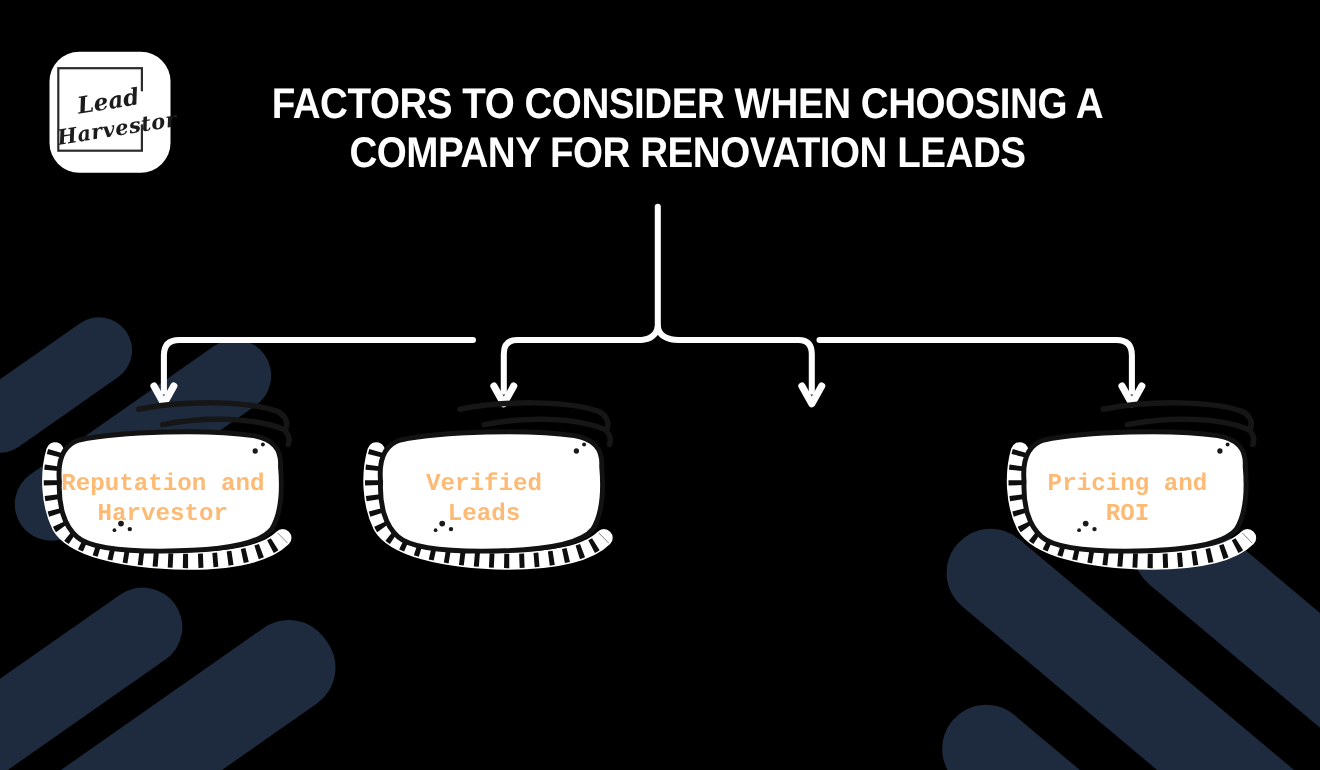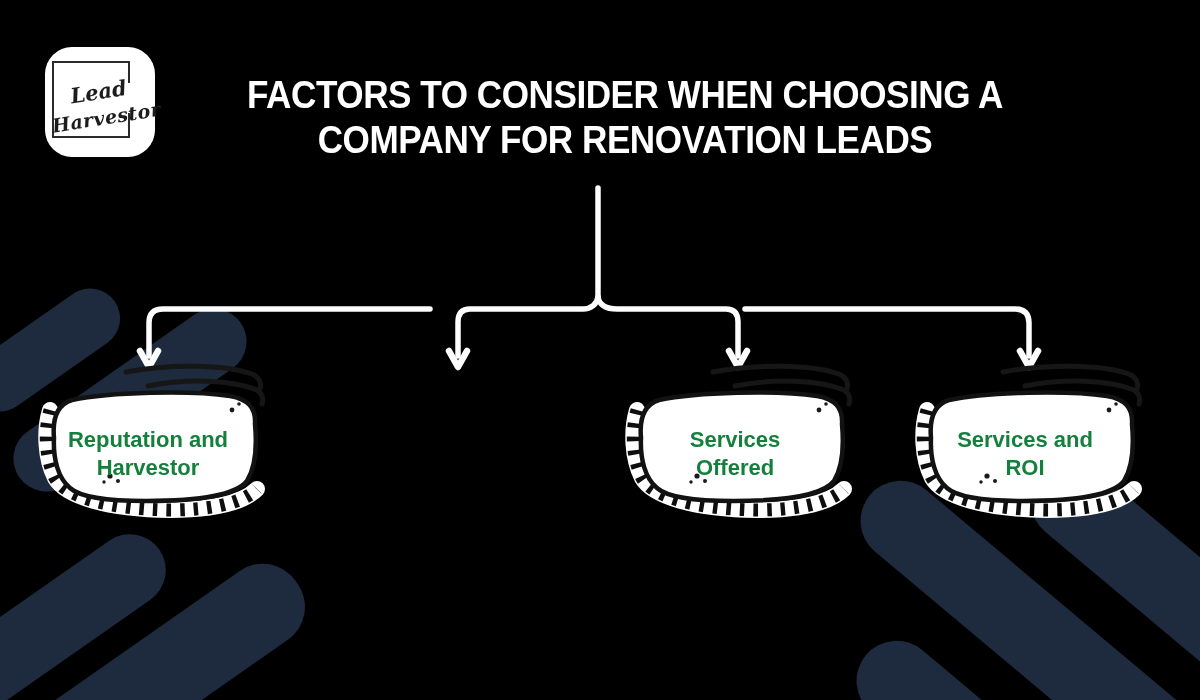--- a/index.html
+++ b/index.html
@@ -60,22 +60,22 @@
   #node3 { left:905px; top:354px; }
   .doodle { position:absolute; left:0; top:0; }
   .acc   { fill:none; stroke:#161616; stroke-width:5; stroke-linecap:round; }
   .bandw { fill:none; stroke:#ffffff; stroke-width:16; stroke-linecap:round; }
   .hatch { fill:none; stroke:#0e0e0e; stroke-width:13; stroke-dasharray:4.5 9; }
   .bodyp { fill:#ffffff; stroke:#121212; stroke-width:4.5; }
   .dot   { fill:#1a1a1a; }
   .node-label {
     position:absolute; left:18px; top:58px; width:204px; height:84px;
     display:flex; flex-direction:column; justify-content:center; align-items:center;
-    text-align:center; color:#15803d;
-    font-family:Liberation Sans, sans-serif; font-weight:bold;
+    text-align:center; color:#fdba74;
+    font-family:Liberation Mono, monospace; font-weight:bold;
     font-size:22px; line-height:28px;
   }
 </style>
 </head>
 <body>
 
 <div class="stage">
 
   <div class="bar bar-l" id="barL0"></div>
   <div class="bar bar-l" id="barL1"></div>
@@ -124,52 +124,52 @@
         <circle class="dot" cx="76" cy="128" r="1.7"></circle>
       <circle class="dot" cx="204" cy="56" r="2.4"></circle>
         <circle class="dot" cx="211" cy="50" r="1.8"></circle>
     </svg>
     <div class="node-label">
       <span>Reputation and</span>
       <span>Harvestor</span>
     </div>
   </div>
 
-
-  <div class="node" id="node2">
+  <div class="node" id="node1">
     <svg class="doodle" width="240" height="172" viewBox="0 0 240 172">
       <path class="acc" d="M98,18 C140,10 196,10 224,20 C231,23 234,29 232,35"></path>
       <path class="acc" d="M120,32 C160,24 204,26 229,36 C234,39 236,45 234,50"></path>
       <path class="bandw" d="M22,56 C16,76 17,104 27,124 C38,143 80,155 142,156 C180,156 214,150 229,135"></path>
       <path class="hatch" d="M22,56 C16,76 17,104 27,124 C38,143 80,155 142,156 C180,156 214,150 229,135"></path>
       <path class="bodyp" d="M44,46 C82,38 162,36 202,42 C220,45 228,54 227,70 C229,92 227,114 219,127 C208,141 170,147 118,147 C78,147 52,143 42,134 C30,124 25,105 26,84 C24,62 31,50 44,46 Z"></path>
       <circle class="dot" cx="82" cy="122" r="2.6"></circle>
         <circle class="dot" cx="90" cy="127" r="2"></circle>
         <circle class="dot" cx="76" cy="128" r="1.7"></circle>
       <circle class="dot" cx="204" cy="56" r="2.4"></circle>
         <circle class="dot" cx="211" cy="50" r="1.8"></circle>
     </svg>
     <div class="node-label">
-      <span>Services</span>
-      <span>Offered</span>
+      <span>Verified</span>
+      <span>Leads</span>
     </div>
   </div>
+
 
   <div class="node" id="node3">
     <svg class="doodle" width="240" height="172" viewBox="0 0 240 172">
       <path class="acc" d="M98,18 C140,10 196,10 224,20 C231,23 234,29 232,35"></path>
       <path class="acc" d="M120,32 C160,24 204,26 229,36 C234,39 236,45 234,50"></path>
       <path class="bandw" d="M22,56 C16,76 17,104 27,124 C38,143 80,155 142,156 C180,156 214,150 229,135"></path>
       <path class="hatch" d="M22,56 C16,76 17,104 27,124 C38,143 80,155 142,156 C180,156 214,150 229,135"></path>
       <path class="bodyp" d="M44,46 C82,38 162,36 202,42 C220,45 228,54 227,70 C229,92 227,114 219,127 C208,141 170,147 118,147 C78,147 52,143 42,134 C30,124 25,105 26,84 C24,62 31,50 44,46 Z"></path>
       <circle class="dot" cx="82" cy="122" r="2.6"></circle>
         <circle class="dot" cx="90" cy="127" r="2"></circle>
         <circle class="dot" cx="76" cy="128" r="1.7"></circle>
       <circle class="dot" cx="204" cy="56" r="2.4"></circle>
         <circle class="dot" cx="211" cy="50" r="1.8"></circle>
     </svg>
     <div class="node-label">
-      <span>Services and</span>
+      <span>Pricing and</span>
       <span>ROI</span>
     </div>
   </div>
 
 </div>
 
 </body></html>

